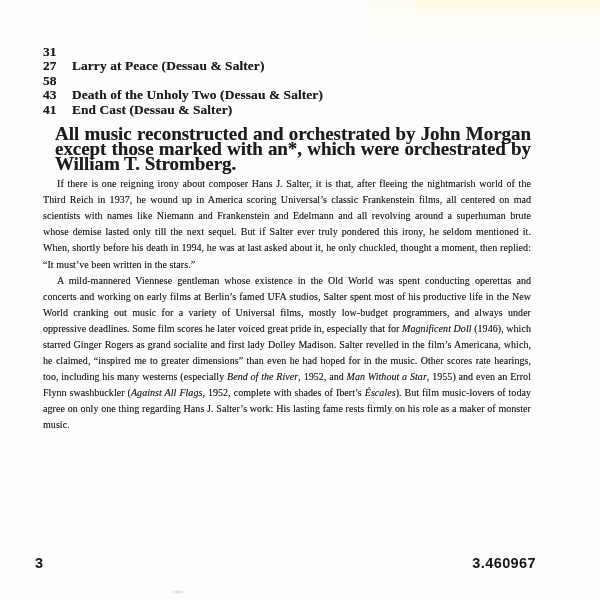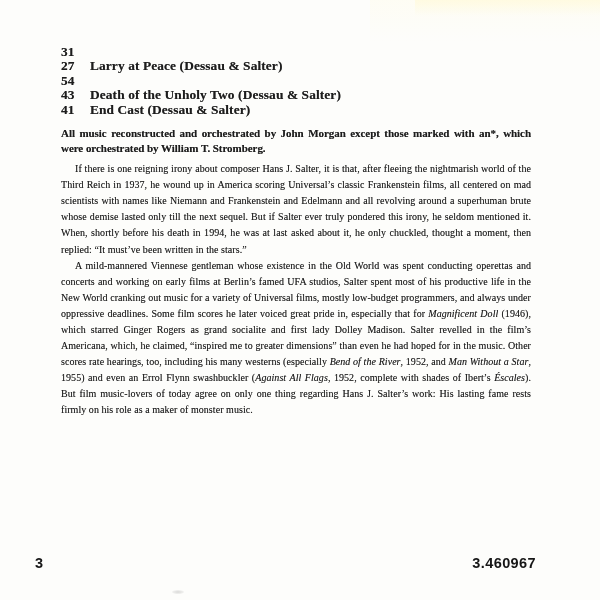--- a/index.html
+++ b/index.html
@@ -5,21 +5,21 @@
   html, body {
     margin: 0;
     padding: 0;
   }
   .page {
     position: relative;
     width: 600px;
     height: 600px;
     background: #fdfdfb;
     box-sizing: border-box;
-    padding: 45px 69px 0 61px;
+    padding: 45px 69px 0 43px;
     overflow: hidden;
     font-family: "Liberation Serif", serif;
     color: #1d1d1d;
     text-rendering: optimizeLegibility;
   }
   
   .edge-tint {
     position: absolute;
     top: 0;
     right: 0;
@@ -57,23 +57,23 @@
     font-size: 13.4px;
     line-height: 14.4px;
     letter-spacing: 0.1px;
     text-shadow: 0 0 0.4px rgba(20, 20, 20, 0.55);
   }
   .track .num {
     width: 29px;
     flex: 0 0 29px;
   }
   .credit {
-    margin: 9px 0 0 0;
+    margin: 9px 0 0 12px;
     font-weight: 700;
-    font-size: 11px;
+    font-size: 19px;
     line-height: 15px;
     text-align: justify;
     letter-spacing: -0.05px;
     text-shadow: 0 0 0.4px rgba(20, 20, 20, 0.55);
   }
   .body-para {
     margin: 0;
     font-size: 10px;
     line-height: 16.1px;
     text-align: justify;
@@ -109,21 +109,21 @@
 
   <ol class="tracks">
     <li class="track">
         <span class="num">31</span>
       </li>
     <li class="track">
         <span class="num">27</span>
         <span class="title">Larry at Peace (Dessau &amp; Salter)</span>
       </li>
     <li class="track">
-        <span class="num">54</span>
+        <span class="num">58</span>
       </li>
     <li class="track">
         <span class="num">43</span>
         <span class="title">Death of the Unholy Two (Dessau &amp; Salter)</span>
       </li>
     <li class="track">
         <span class="num">41</span>
         <span class="title">End Cast (Dessau &amp; Salter)</span>
       </li>
   </ol>

